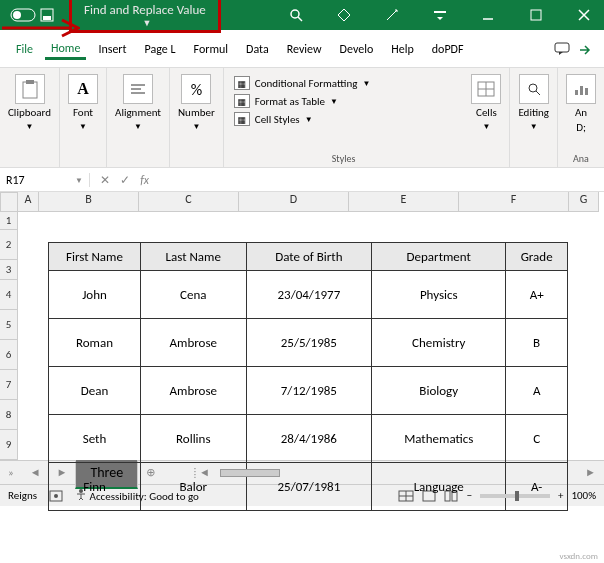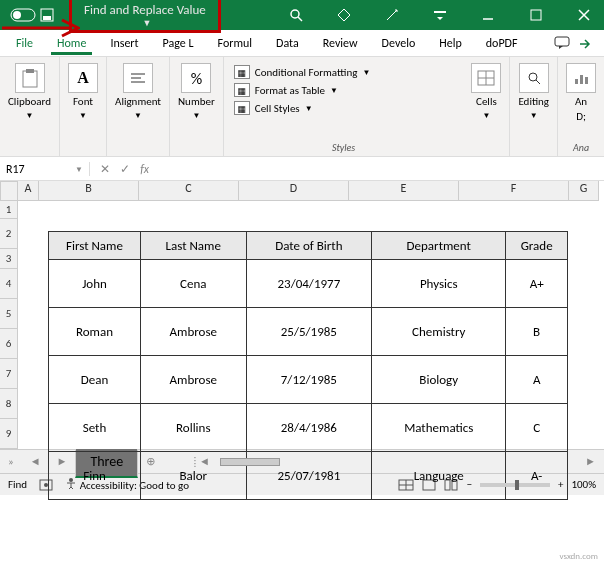--- a/index.html
+++ b/index.html
@@ -6,29 +6,29 @@
 body { background: #fff; width: 604px; height: 563px; overflow: hidden; position: relative; }
 
 .titlebar { background: #107C41; height: 30px; display: flex; align-items: center; position: relative; }
 .arrow-callout { position: absolute; left: 0; top: 18px; color: #C00000; font-size: 28px; font-weight: bold; z-index: 10; }
 .qat { display: flex; align-items: center; padding-left: 10px; gap: 4px; }
 .qat-item { color: white; font-size: 12px; display: inline-flex; }
 .doc-title-box { border: 3px solid #C00000; padding: 2px 12px; margin-left: 15px; color: #e5e5e5; font-size: 13px; display: inline-flex; align-items: center; flex-direction: column; }
 .titlebar-right { position: absolute; right: 0; display: flex; gap: 8px; align-items: center; }
 .titlebar-icon { width: 40px; height: 30px; display: flex; align-items: center; justify-content: center; color: white; font-size: 13px; }
 
-.ribbon-tabs { height: 27px; display: flex; align-items: center; border-bottom: 1px solid #ddd; padding-left: 10px; gap: 12px; font-size: 12px; }
+.ribbon-tabs { height: 38px; display: flex; align-items: center; border-bottom: 1px solid #ddd; padding-left: 10px; gap: 6px; font-size: 12px; }
 .tab { padding: 4px 6px; cursor: pointer; }
 .tab.active { color: #107C41; border-bottom: 3px solid #107C41; padding-bottom: 2px; }
 .tab.file { color: #107C41; }
 .ribbon-right { margin-left: auto; display: flex; gap: 8px; padding-right: 10px; color: #333; }
 
 .ribbon { height: 100px; background: #f3f2f1; border-bottom: 1px solid #ddd; display: flex; font-size: 11px; }
 .ribbon-group { border-right: 1px solid #ddd; padding: 6px 8px 2px; display: flex; flex-direction: column; align-items: center; justify-content: space-between; }
-.ribbon-group-label { font-size: 10px; color: #555; margin-top: auto; text-align: center; font-style: italic; }
+.ribbon-group-label { font-size: 10px; color: #555; margin-top: auto; text-align: center; }
 .big-btn { display: flex; flex-direction: column; align-items: center; gap: 2px; font-size: 11px; }
 .big-icon { width: 30px; height: 30px; background: #fff; border: 1px solid #bbb; display: flex; align-items: center; justify-content: center; font-size: 16px; }
 .styles-group { flex: 1; padding: 6px 10px 2px; display: flex; flex-direction: column; }
 .styles-item { display: flex; align-items: center; gap: 5px; font-size: 11px; padding: 2px 0; }
 .styles-item .mini-icon { width: 16px; height: 14px; border: 1px solid #888; background: #fff; font-size: 9px; display: flex; align-items: center; justify-content: center; }
 
 .namebox-bar { height: 24px; border-bottom: 1px solid #ddd; display: flex; align-items: center; font-size: 12px; }
 .name-box { width: 90px; border-right: 1px solid #ddd; padding: 0 6px; display: flex; align-items: center; justify-content: space-between; }
 .fx-items { display: flex; align-items: center; gap: 10px; padding-left: 10px; color: #888; }
 .corner { width: 18px; height: 20px; border: 1px solid #ccc; background: #f0f0f0; }
@@ -346,21 +346,21 @@
   <div class="sheet-tab">Three</div>
   <span class="tab-nav">⊕</span>
   <span style="margin-left:30px;color:#888;">⁞ ◄</span>
   <div style="flex:1;position:relative;height:12px;">
     <div style="position:absolute;left:10px;top:2px;height:8px;width:60px;background:#ccc;border:1px solid #999;"></div>
   </div>
   <span class="tab-nav">►</span>
 </div>
 
 <div class="statusbar">
-  <span>Find</span>
+  <span>Reigns</span>
   <span>
       <svg width="14" height="12">
         <rect x="1" y="1" width="12" height="10" fill="none" stroke="#555"></rect>
         <circle cx="7" cy="6" r="2" fill="#555"></circle>
       </svg>
     </span>
   <span>
     <svg width="12" height="12" style="display:inline;">
         <circle cx="6" cy="3" r="2" fill="#555"></circle>
         <path d="M2 6 L10 6 M6 6 L6 10 M4 12 L6 10 L8 12" stroke="#555" fill="none"></path>

